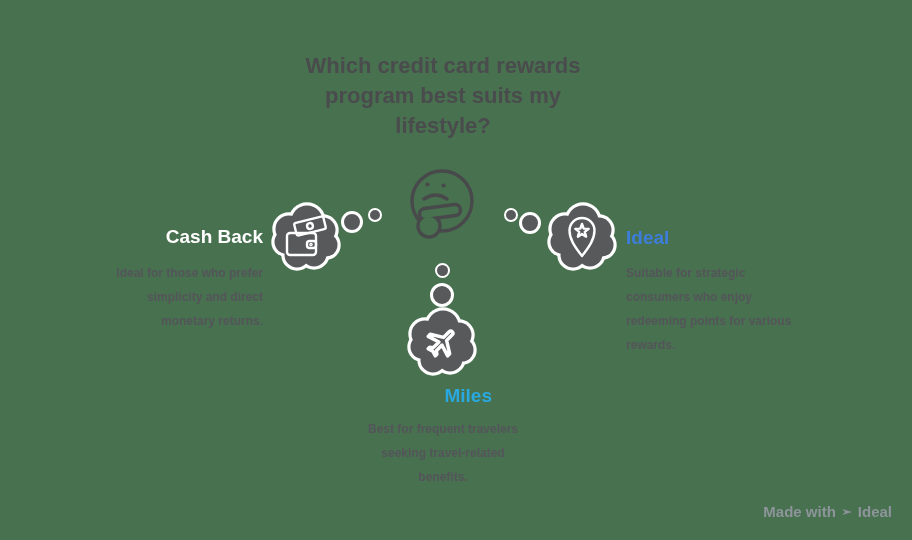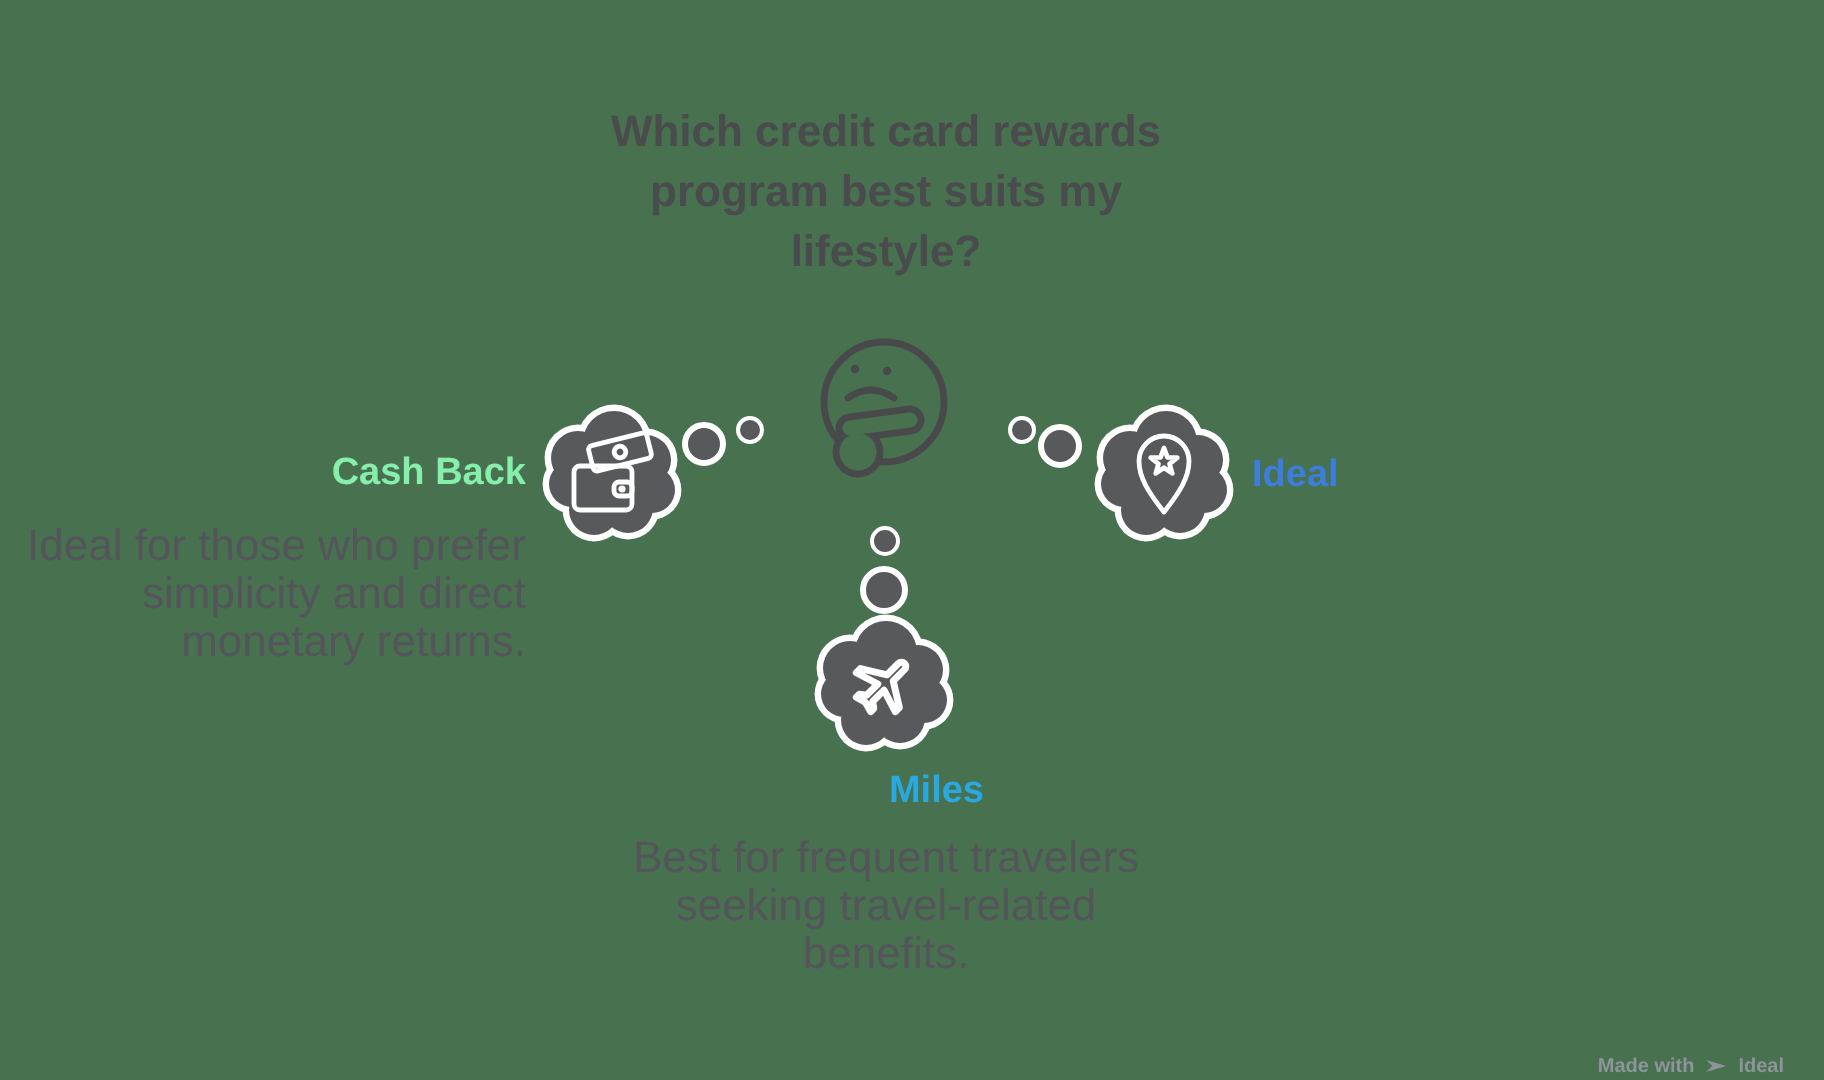--- a/index.html
+++ b/index.html
@@ -2,33 +2,33 @@
 <html><head>
 <meta charset="utf-8">
 <style>
   html,body{margin:0;padding:0;background:#48714F;}
   .canvas{position:relative;width:912px;height:540px;background:#48714F;
           font-family:"Liberation Sans",sans-serif;overflow:hidden;}
   .abs{position:absolute;}
   .title{left:283px;top:51px;width:320px;margin:0;font-size:22px;line-height:30px;
          font-weight:700;color:#4A4B4D;text-align:center;white-space:pre-line;}
   .label{font-size:19px;font-weight:700;line-height:22px;}
-  .para{font-size:22px;font-weight:400;line-height:24px;color:#54555A;white-space:pre-line;}
+  .para{font-size:12px;font-weight:700;line-height:24px;color:#54555A;white-space:pre-line;}
   .lbl-cashback{right:649px;top:226px;text-align:right;}
   .para-cashback{right:649px;top:261px;width:260px;text-align:right;}
   .lbl-points{left:626px;top:227px;text-align:left;}
   .para-points{left:626px;top:261px;width:272px;text-align:left;}
   .lbl-miles{left:392px;top:385px;width:100px;text-align:right;}
   .para-miles{left:311px;top:417px;width:264px;text-align:center;}
   .dot{position:absolute;box-sizing:border-box;border-radius:50%;
        background:#58595B;border:3px solid #FFFFFF;}
   .line{fill:none;stroke:#48494B;stroke-width:3.4;}
   .icon{stroke:#FFFFFF;stroke-width:2.4;fill:none;stroke-linejoin:round;stroke-linecap:round;}
   .wm{right:20px;top:503px;display:flex;align-items:center;gap:5px;
-      font-size:10px;font-weight:700;color:#8D959B;margin-top:24px;}
+      font-size:15px;font-weight:700;color:#8D959B;}
 </style>
 </head>
 <body>
 
 <div class="canvas">
 
   <svg width="0" height="0" style="position:absolute" aria-hidden="true">
     <defs>
       <g id="blob">
         <g fill="#FFFFFF">
@@ -97,26 +97,30 @@
     </g>
   </svg>
 
   <svg class="abs" style="left:397px;top:298px" width="90" height="88" viewBox="-45 -44 90 88">
     <use href="#blob"></use>
     <g class="icon" stroke-width="1.6" transform="rotate(45) scale(1.45) translate(-11.5,-12)">
       <path d="M21 16 v-2 l-8 -5 V3.5 C13 2.67 12.33 2 11.5 2 S10 2.67 10 3.5 V9 l-8 5 v2 l8 -2.5 V19 l-2 1.5 V22 l3.5 -1 l3.5 1 v-1.5 L13 19 v-5.5 L21 16 Z"></path>
     </g>
   </svg>
 
-  <div class="abs label lbl-cashback" style="color: #86efac;">Cash Back</div>
+  <div class="abs label lbl-cashback" style="color: #ffffff;">Cash Back</div>
   <div class="abs para para-cashback">Ideal for those who prefer
 simplicity and direct
 monetary returns.</div>
 
   <div class="abs label lbl-points" style="color: rgb(61, 126, 220);">Ideal</div>
+  <div class="abs para para-points">Suitable for strategic
+consumers who enjoy
+redeeming points for various
+rewards.</div>
 
   <div class="abs label lbl-miles" style="color: rgb(41, 169, 224);">Miles</div>
   <div class="abs para para-miles">Best for frequent travelers
 seeking travel-related
 benefits.</div>
 
   <div class="abs wm">
     <span>Made with</span>
     <svg width="12" height="12" viewBox="0 0 12 12">
       <path d="M1 3 L11 6 L1 9 L4.2 6 Z" fill="#8D959B"></path>

